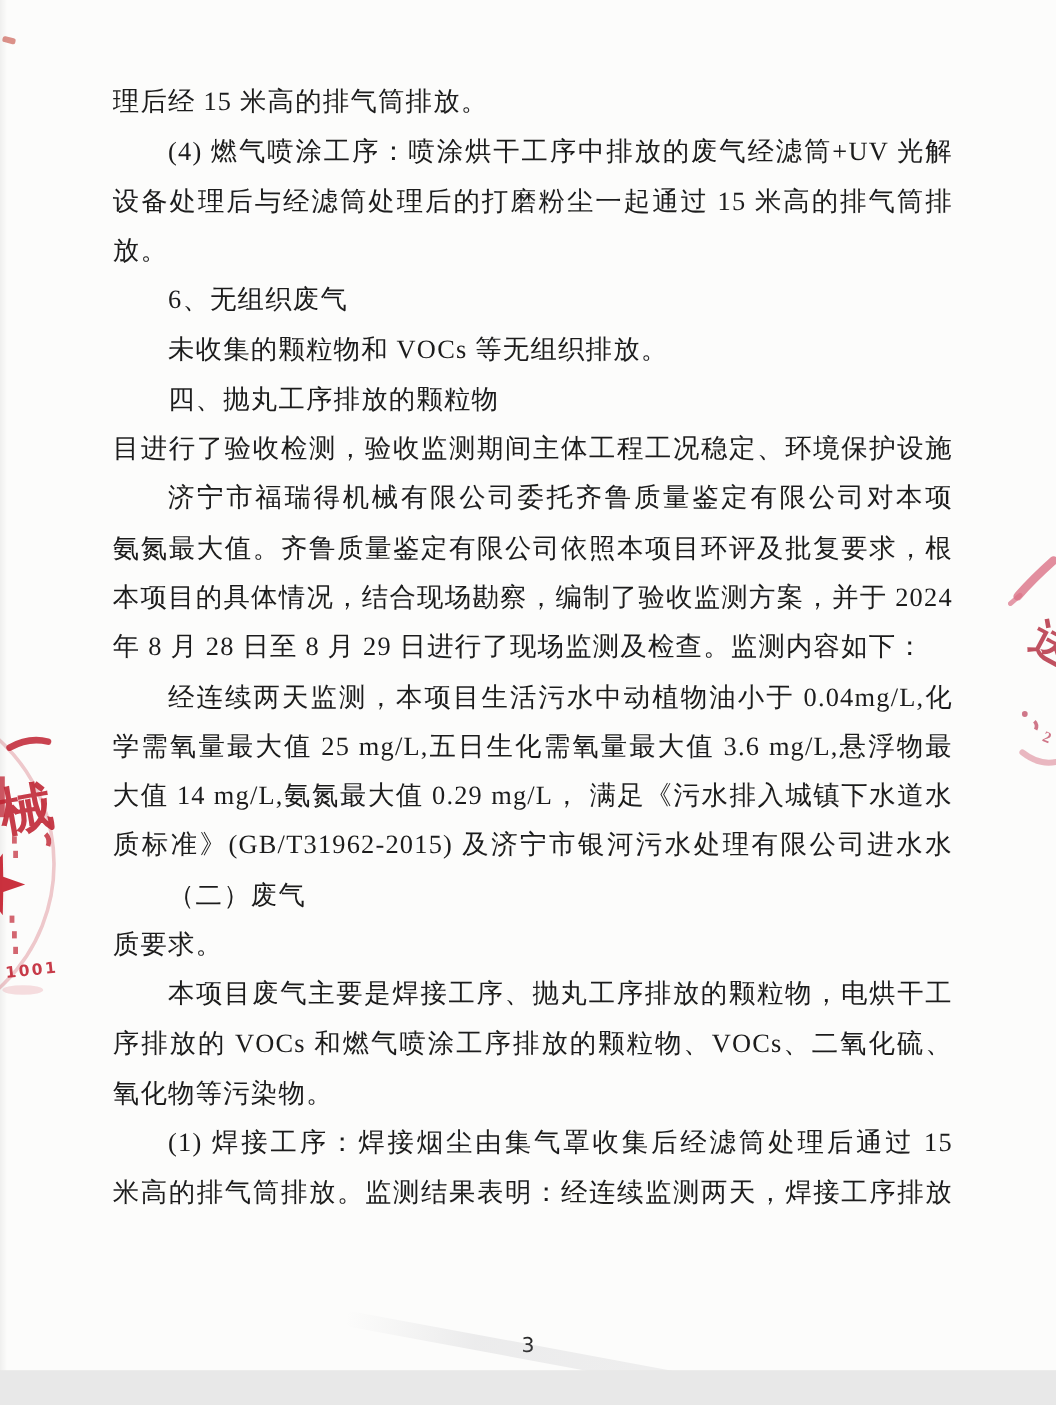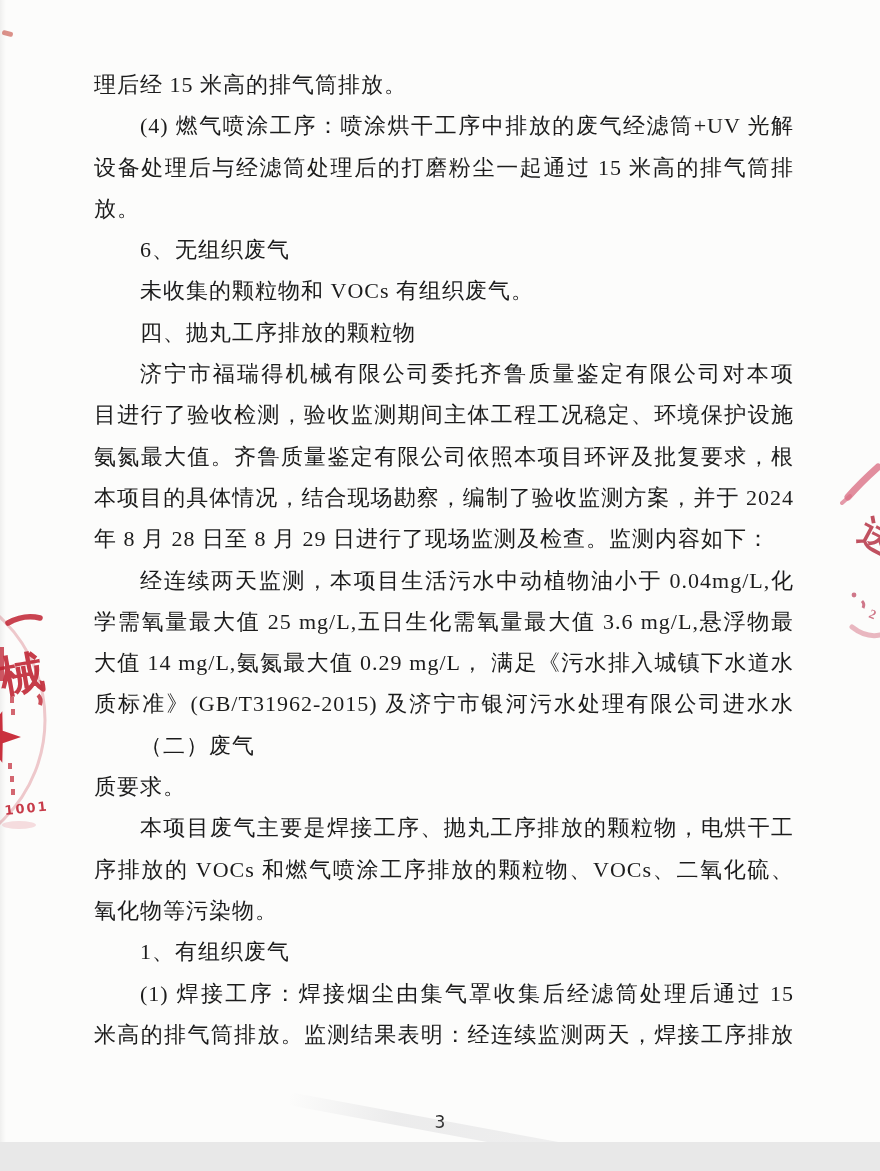--- a/index.html
+++ b/index.html
@@ -51,37 +51,36 @@
 <div class="page">
 
   <div class="edge-shade"></div>
 
   <div class="doc">
     <div class="ln">理后经 15 米高的排气筒排放。</div>
     <div class="ln ind jst">(4) 燃气喷涂工序：喷涂烘干工序中排放的废气经滤筒+UV 光解</div>
     <div class="ln jst">设备处理后与经滤筒处理后的打磨粉尘一起通过 15 米高的排气筒排</div>
     <div class="ln">放。</div>
     <div class="ln ind">6、无组织废气</div>
-    <div class="ln ind">未收集的颗粒物和 VOCs 有组织废气。</div>
+    <div class="ln ind">未收集的颗粒物和 VOCs 等无组织排放。</div>
     <div class="ln ind">四、抛丸工序排放的颗粒物</div>
+    <div class="ln jst">目进行了验收检测，验收监测期间主体工程工况稳定、环境保护设施</div>
     <div class="ln ind jst">济宁市福瑞得机械有限公司委托齐鲁质量鉴定有限公司对本项</div>
-    <div class="ln jst">目进行了验收检测，验收监测期间主体工程工况稳定、环境保护设施</div>
     <div class="ln jst">氨氮最大值。齐鲁质量鉴定有限公司依照本项目环评及批复要求，根据</div>
     <div class="ln jst">本项目的具体情况，结合现场勘察，编制了验收监测方案，并于 2024</div>
     <div class="ln">年 8 月 28 日至 8 月 29 日进行了现场监测及检查。监测内容如下：</div>
     <div class="ln ind jst">经连续两天监测，本项目生活污水中动植物油小于 0.04mg/L,化</div>
     <div class="ln jst">学需氧量最大值 25 mg/L,五日生化需氧量最大值 3.6 mg/L,悬浮物最</div>
     <div class="ln jst">大值 14 mg/L,氨氮最大值 0.29 mg/L， 满足《污水排入城镇下水道水</div>
     <div class="ln jst">质标准》(GB/T31962-2015) 及济宁市银河污水处理有限公司进水水</div>
     <div class="ln ind">（二）废气</div>
     <div class="ln">质要求。</div>
     <div class="ln ind jst">本项目废气主要是焊接工序、抛丸工序排放的颗粒物，电烘干工</div>
     <div class="ln jst">序排放的 VOCs 和燃气喷涂工序排放的颗粒物、VOCs、二氧化硫、氮</div>
     <div class="ln">氧化物等污染物。</div>
-    <div class="ln ind">1、有组织废气</div>
     <div class="ln ind jst">(1) 焊接工序：焊接烟尘由集气罩收集后经滤筒处理后通过 15</div>
     <div class="ln jst">米高的排气筒排放。监测结果表明：经连续监测两天，焊接工序排放</div>
   </div>
 
   <div class="footer">3</div>
 
   <svg class="seal-left" width="52" height="255" viewBox="0 0 52 255">
     <circle cx="-95" cy="135" r="140" fill="none" stroke="#c84050" stroke-width="3" opacity="0.28"></circle>
     <path d="M 8 38 Q 24 29 40 33" stroke="#bf2231" stroke-width="5.5" fill="none" stroke-linecap="round" opacity="0.85"></path>
     <rect x="0" y="62" width="4" height="34" fill="#bf2231" opacity="0.75"></rect>

